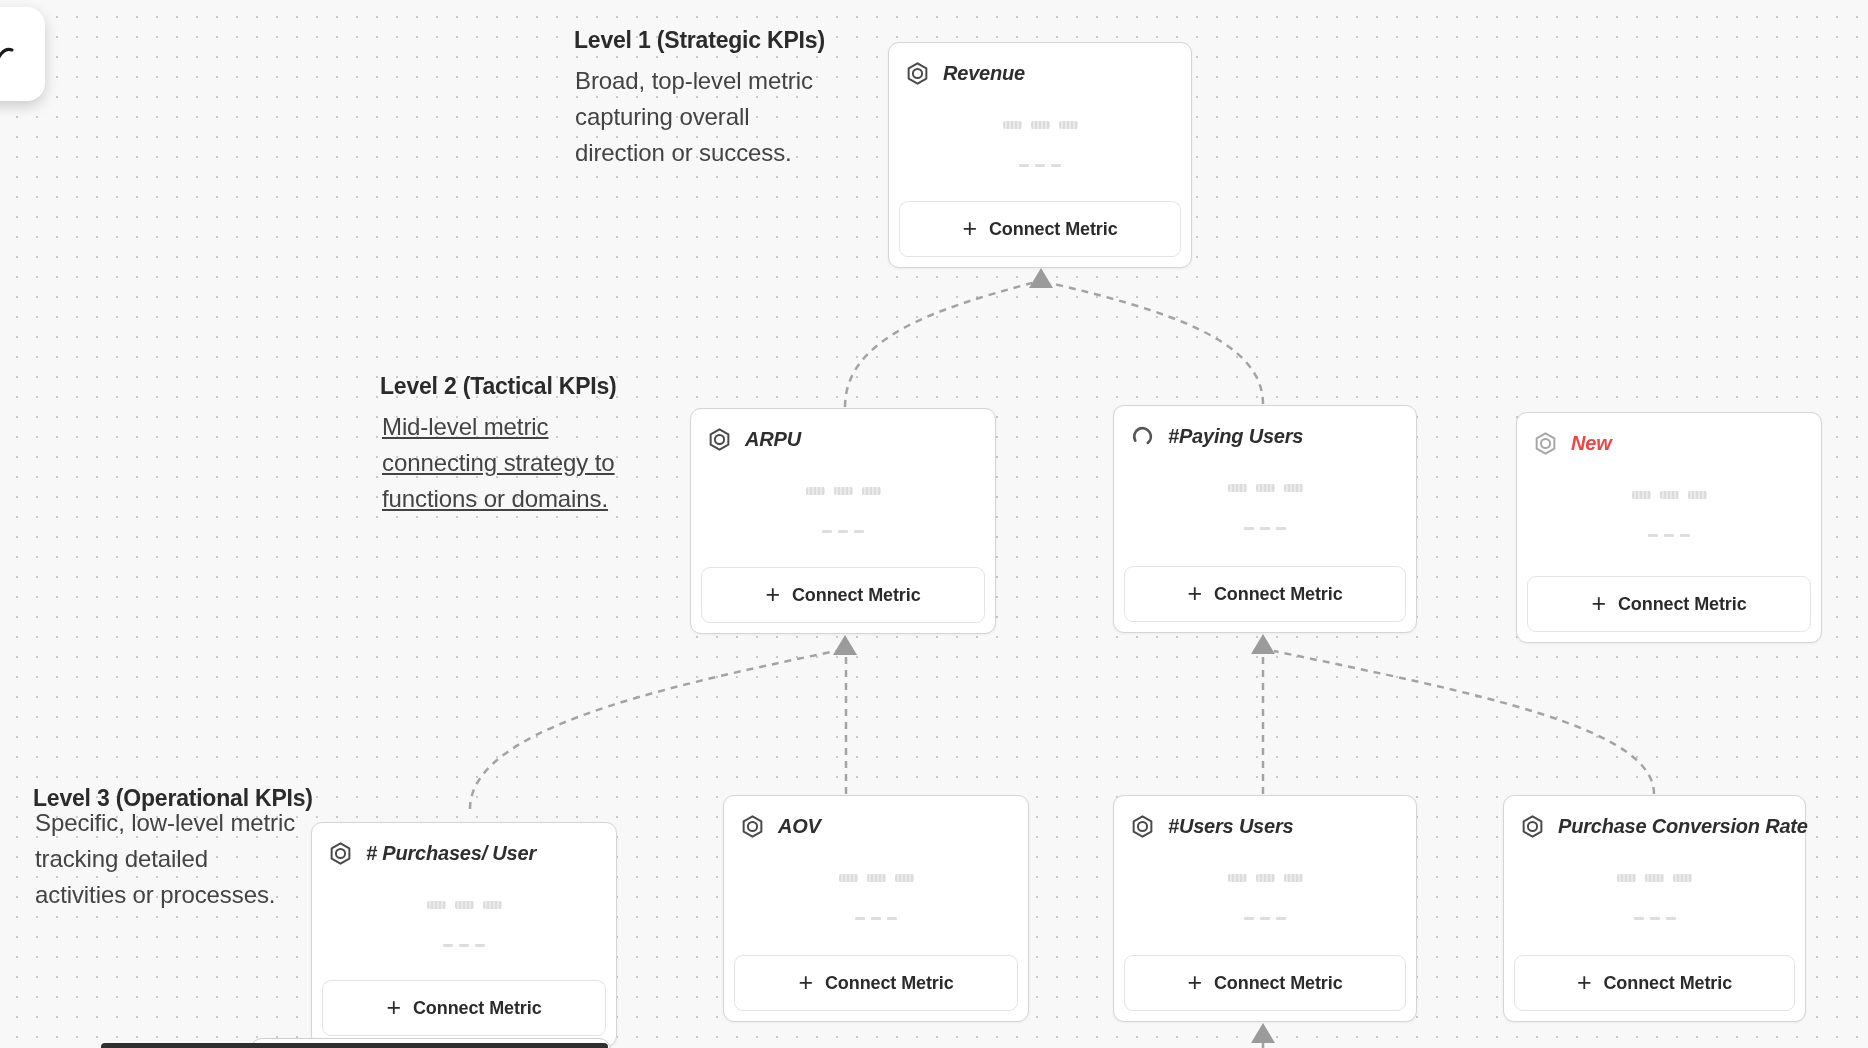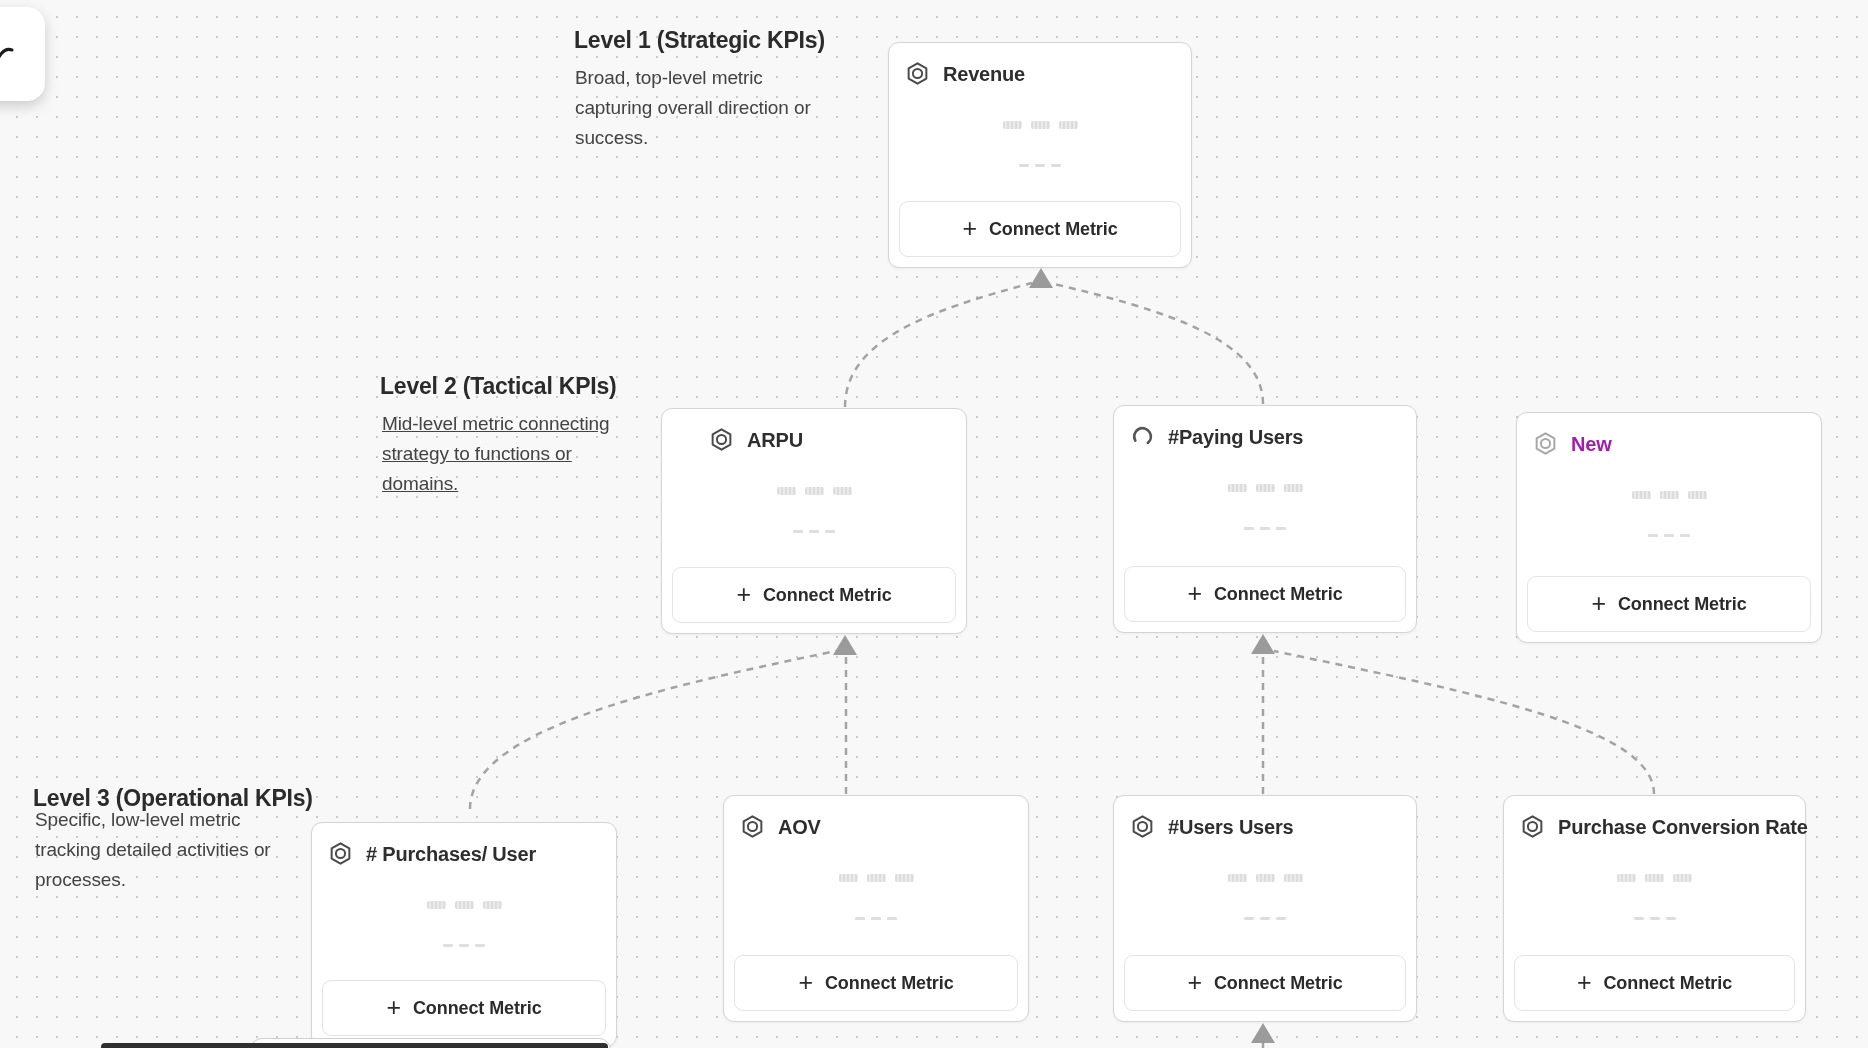--- a/index.html
+++ b/index.html
@@ -8,31 +8,31 @@
     position:relative;width:1868px;height:1048px;overflow:hidden;
     background-color:#f8f8f8;
     background-image:radial-gradient(circle,#c9c9c9 1.3px,rgba(201,201,201,0) 1.5px);
     background-size:20px 20px;background-position:7px 7px;
   }
   .connector-layer{position:absolute;left:0;top:0;z-index:1;}
   .section-title{
     position:absolute;z-index:2;font-size:23px;font-weight:700;color:#2b2b2b;letter-spacing:-0.2px;white-space:nowrap;
   }
   .section-desc{
-    position:absolute;z-index:2;font-size:19px;line-height:30px;color:#434343;letter-spacing:-0.1px;
+    position:absolute;z-index:2;font-size:24px;line-height:36px;color:#434343;letter-spacing:-0.1px;
   }
   .card{
     position:absolute;z-index:3;width:304px;height:226px;background:#ffffff;
     border:1px solid #d5d5d5;border-radius:11px;box-shadow:0 1px 3px rgba(0,0,0,0.05);
     box-sizing:border-box;
   }
-  .card-header{display:flex;align-items:flex-end;gap:13px;padding:18px 16px 0 16px;}
+  .card-header{display:flex;align-items:center;gap:13px;padding:18px 16px 0 16px;font-style:italic;}
   .card-title{font-size:20px;font-weight:700;color:#2e2e2e;letter-spacing:-0.2px;white-space:nowrap;}
   .metric-icon{display:inline-flex;color:#4a4a4a;flex:0 0 auto;}
-  .card.draft .card-title{color:#a21caf;}
+  .card.draft .card-title{color:#ef4444;}
   .card.draft .metric-icon{color:#a7a7a7;}
   .skel-row1{position:absolute;left:0;right:0;top:78px;display:flex;justify-content:center;gap:9px;}
   .skel-bar{
     width:19px;height:8px;border-radius:2px;
     background:repeating-linear-gradient(90deg,#dcdcdc 0 2px,#ebebeb 2px 4px);
   }
   .skel-row2{position:absolute;left:0;right:0;top:121px;display:flex;justify-content:center;gap:6px;}
   .skel-dash{width:10px;height:3px;border-radius:1px;background:#dedede;}
   .connect-btn{
     position:absolute;left:10px;right:10px;bottom:10px;height:56px;
@@ -106,21 +106,21 @@
         <span class="skel-dash"></span>
         <span class="skel-dash"></span>
         <span class="skel-dash"></span>
       </div>
     <button class="connect-btn">
       <span class="plus-glyph">+</span>
       <span>Connect Metric</span>
     </button>
   </div>
 
-  <div class="card" style="left:661px;top:408px;width:306px;padding-left:31px;">
+  <div class="card" style="left:690px;top:408px;width:306px;">
     <div class="card-header">
       <span class="metric-icon">
         <svg width="25" height="25" viewBox="0 0 24 24" fill="none" stroke="currentColor" stroke-width="1.9" stroke-linejoin="round">
             <path d="M12 2.2 L20.5 7.1 V16.9 L12 21.8 L3.5 16.9 V7.1 Z"></path>
             <circle cx="12" cy="12" r="4.4"></circle>
           </svg>
       </span>
       <span class="card-title">ARPU</span>
     </div>
     <div class="skel-row1">

